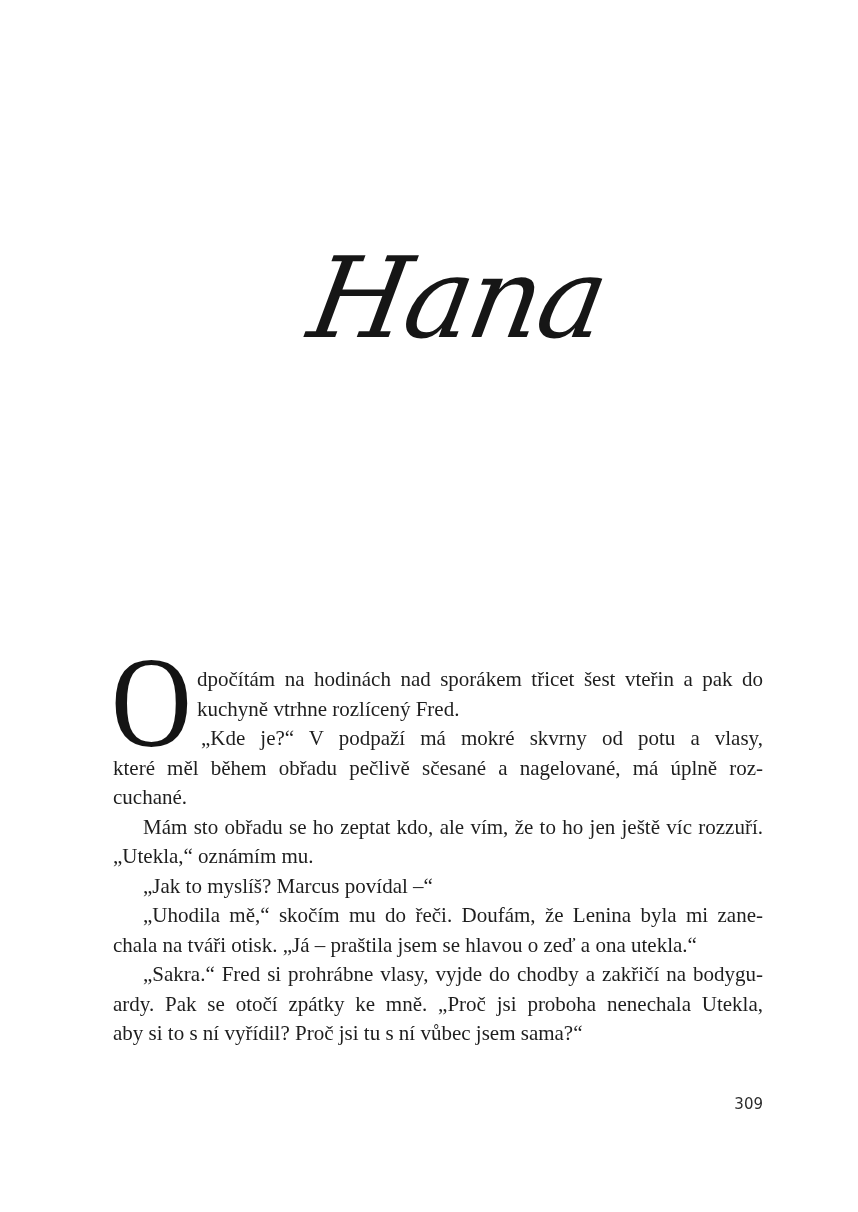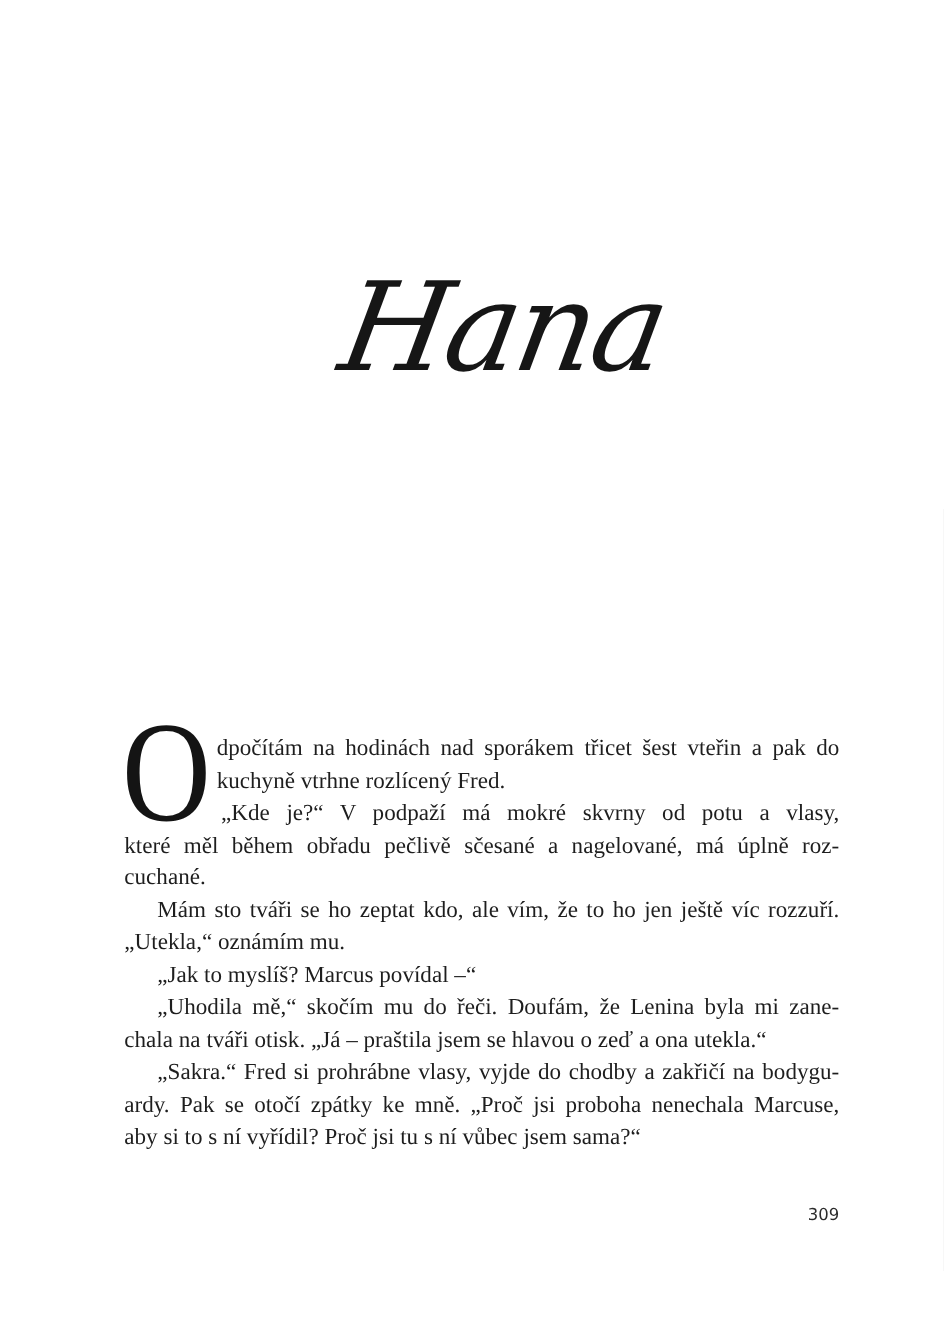--- a/index.html
+++ b/index.html
@@ -71,25 +71,25 @@
   <div class="chapter-title">Hana</div>
 
   <div class="dropcap">O</div>
 
   <div class="text-block">
     <div class="line ml-cap just">dpočítám na hodinách nad sporákem třicet šest vteřin a pak do</div>
     <div class="line ml-cap">kuchyně vtrhne rozlícený Fred.</div>
     <div class="line ml-cap2 just">„Kde je?“ V podpaží má mokré skvrny od potu a vlasy,</div>
     <div class="line just">které měl během obřadu pečlivě sčesané a nagelované, má úplně roz-</div>
     <div class="line">cuchané.</div>
-    <div class="line ind just">Mám sto tváři se ho zeptat kdo, ale vím, že to ho jen ještě víc rozzuří.</div>
+    <div class="line ind just">Mám sto obřadu se ho zeptat kdo, ale vím, že to ho jen ještě víc rozzuří.</div>
     <div class="line">„Utekla,“ oznámím mu.</div>
     <div class="line ind">„Jak to myslíš? Marcus povídal –“</div>
     <div class="line ind just">„Uhodila mě,“ skočím mu do řeči. Doufám, že Lenina byla mi zane-</div>
     <div class="line">chala na tváři otisk. „Já – praštila jsem se hlavou o zeď a ona utekla.“</div>
     <div class="line ind just">„Sakra.“ Fred si prohrábne vlasy, vyjde do chodby a zakřičí na bodygu-</div>
-    <div class="line just">ardy. Pak se otočí zpátky ke mně. „Proč jsi proboha nenechala Marcuse,</div>
+    <div class="line just">ardy. Pak se otočí zpátky ke mně. „Proč jsi proboha nenechala Utekla,</div>
     <div class="line">aby si to s ní vyřídil? Proč jsi tu s ní vůbec jsem sama?“</div>
   </div>
 
   <div class="page-number">309</div>
 
 </div>
 
 </body></html>

